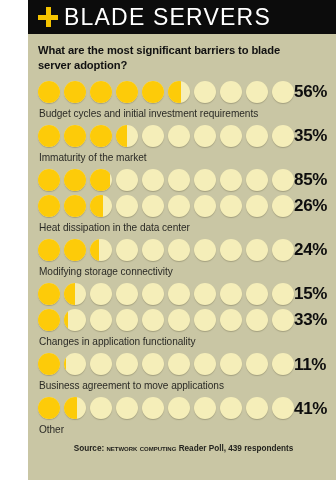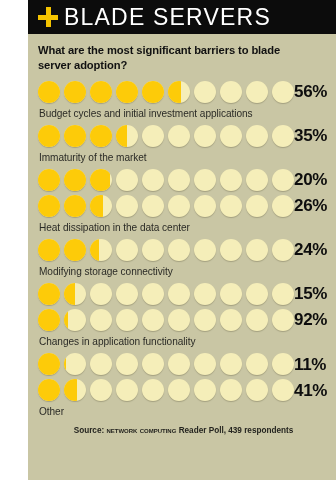--- a/index.html
+++ b/index.html
@@ -175,21 +175,21 @@
               <div class="dot">
                 <div class="fill" style="width: 60%;"></div>
               </div>
               <div class="dot"></div>
               <div class="dot"></div>
               <div class="dot"></div>
               <div class="dot"></div>
             </div>
             <div class="pct">56%</div>
           </div>
-          <div class="label">Budget cycles and initial investment applications</div>
+          <div class="label">Budget cycles and initial investment requirements</div>
         </div>
         <div class="row">
           <div class="dots-line">
             <div class="dots">
               <div class="dot">
                 <div class="fill" style="width: 100%;"></div>
               </div>
               <div class="dot">
                 <div class="fill" style="width: 100%;"></div>
               </div>
@@ -223,21 +223,21 @@
                 <div class="fill" style="width: 90%;"></div>
               </div>
               <div class="dot"></div>
               <div class="dot"></div>
               <div class="dot"></div>
               <div class="dot"></div>
               <div class="dot"></div>
               <div class="dot"></div>
               <div class="dot"></div>
             </div>
-            <div class="pct">20%</div>
+            <div class="pct">85%</div>
           </div>
         </div>
         <div class="row">
           <div class="dots-line">
             <div class="dots">
               <div class="dot">
                 <div class="fill" style="width: 100%;"></div>
               </div>
               <div class="dot">
                 <div class="fill" style="width: 100%;"></div>
@@ -313,21 +313,21 @@
               </div>
               <div class="dot"></div>
               <div class="dot"></div>
               <div class="dot"></div>
               <div class="dot"></div>
               <div class="dot"></div>
               <div class="dot"></div>
               <div class="dot"></div>
               <div class="dot"></div>
             </div>
-            <div class="pct">92%</div>
+            <div class="pct">33%</div>
           </div>
           <div class="label">Changes in application functionality</div>
         </div>
         <div class="row">
           <div class="dots-line">
             <div class="dots">
               <div class="dot">
                 <div class="fill" style="width: 100%;"></div>
               </div>
               <div class="dot">
@@ -337,20 +337,21 @@
               <div class="dot"></div>
               <div class="dot"></div>
               <div class="dot"></div>
               <div class="dot"></div>
               <div class="dot"></div>
               <div class="dot"></div>
               <div class="dot"></div>
             </div>
             <div class="pct">11%</div>
           </div>
+          <div class="label">Business agreement to move applications</div>
         </div>
         <div class="row">
           <div class="dots-line">
             <div class="dots">
               <div class="dot">
                 <div class="fill" style="width: 100%;"></div>
               </div>
               <div class="dot">
                 <div class="fill" style="width: 60%;"></div>
               </div>

